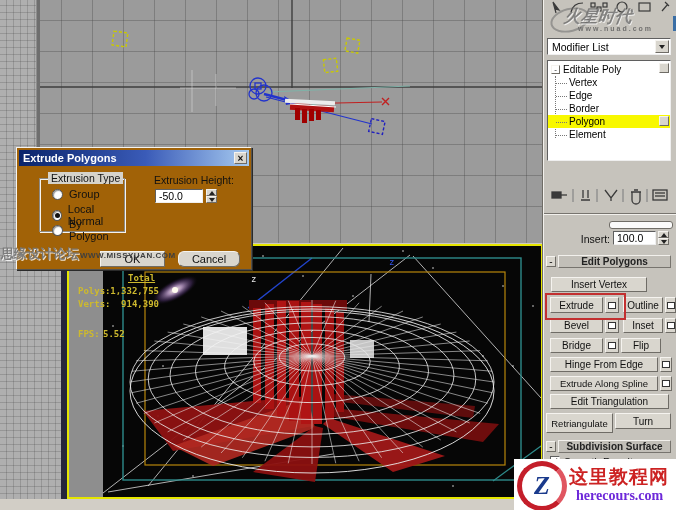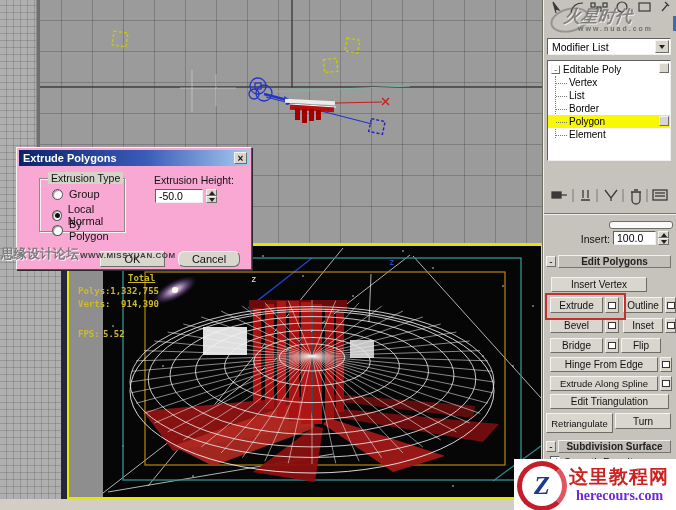--- a/index.html
+++ b/index.html
@@ -32,21 +32,21 @@
   .spin>div{flex:1;display:flex;align-items:center;justify-content:center;}
   
   #panel{left:543px;top:0;width:133px;height:510px;background:#C6C3BC;
          border-left:1px solid #F2F0EC;box-shadow:-1px 0 0 #6F6C66;z-index:20;}
   .rollhead{background:#C2BFB8;border-top:1px solid #F2F0EC;border-left:1px solid #F2F0EC;
             border-right:1px solid #77746E;border-bottom:1px solid #77746E;
             display:flex;align-items:center;justify-content:center;font:bold 10px "Liberation Sans",sans-serif;color:#222;box-sizing:border-box;}
   .stackrow{position:relative;height:13px;display:flex;align-items:center;font:10px "Liberation Sans",sans-serif;color:#000;}
   .treedash{display:inline-block;width:11px;height:1px;border-bottom:1px dotted #777;margin-right:2px;}
   
-  #dlg{left:16px;top:147px;width:234px;height:121px;background:#f9a8d4;z-index:50;
+  #dlg{left:16px;top:147px;width:234px;height:121px;background:#a16207;z-index:50;
        border-top:1px solid #F5F3EF;border-left:1px solid #F5F3EF;border-right:1px solid #55524C;border-bottom:1px solid #55524C;
        box-shadow:1px 1px 0 #2a2a2a;}
   #dlg-title{position:absolute;left:2px;top:2px;right:2px;height:16px;
        background:linear-gradient(90deg,#0A246A,#3A5BB8 55%,#A6CAF0);display:flex;align-items:center;}
   #dlg-title span{color:#fff;font:bold 11px "Liberation Sans",sans-serif;padding-left:4px;}
   .radio{width:9px;height:9px;border-radius:50%;background:#fff;border:1px solid #555;
          box-shadow:inset 1px 1px 1px #999;position:relative;}
   .radio.sel:after{content:"";position:absolute;left:2px;top:2px;width:5px;height:5px;border-radius:50%;background:#111;}
   .rlabel{font:11px "Liberation Sans",sans-serif;color:#111;margin-left:6px;}
   .groupbox{border:1px solid #8d8a84;box-shadow:1px 1px 0 #F5F3EF, inset 1px 1px 0 #F5F3EF;}
@@ -335,21 +335,21 @@
         <span>Editable Poly</span>
         <span class="btn3d abs" style="right:1px;top:0;width:10px;height:10px;"></span>
       </div>
       <div class="abs" style="left:7px;top:15px;height:62px;border-left:1px dotted #777;"></div>
       <div class="stackrow" style="padding-left:8px;">
           <span class="treedash"></span>
           <span>Vertex</span>
         </div>
       <div class="stackrow" style="padding-left:8px;">
           <span class="treedash"></span>
-          <span>List</span>
+          <span>Edge</span>
         </div>
       <div class="stackrow" style="padding-left:8px;">
           <span class="treedash"></span>
           <span>Border</span>
         </div>
       <div class="stackrow" style="padding-left:8px;background:#F8F800;">
         <span class="treedash"></span>
           <span>Polygon</span>
         <span class="btn3d abs" style="right:1px;top:1px;width:10px;height:10px;"></span>
       </div>

